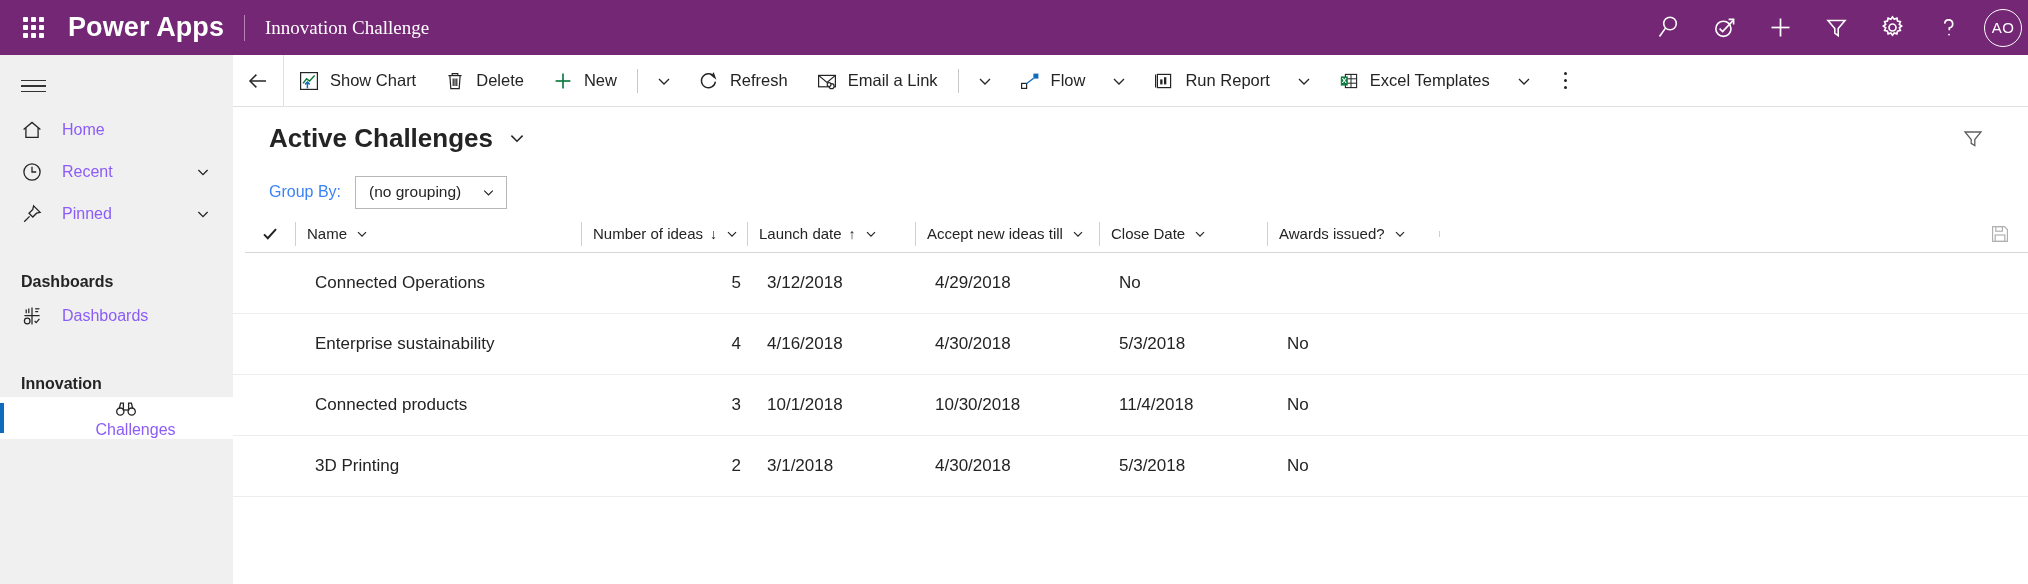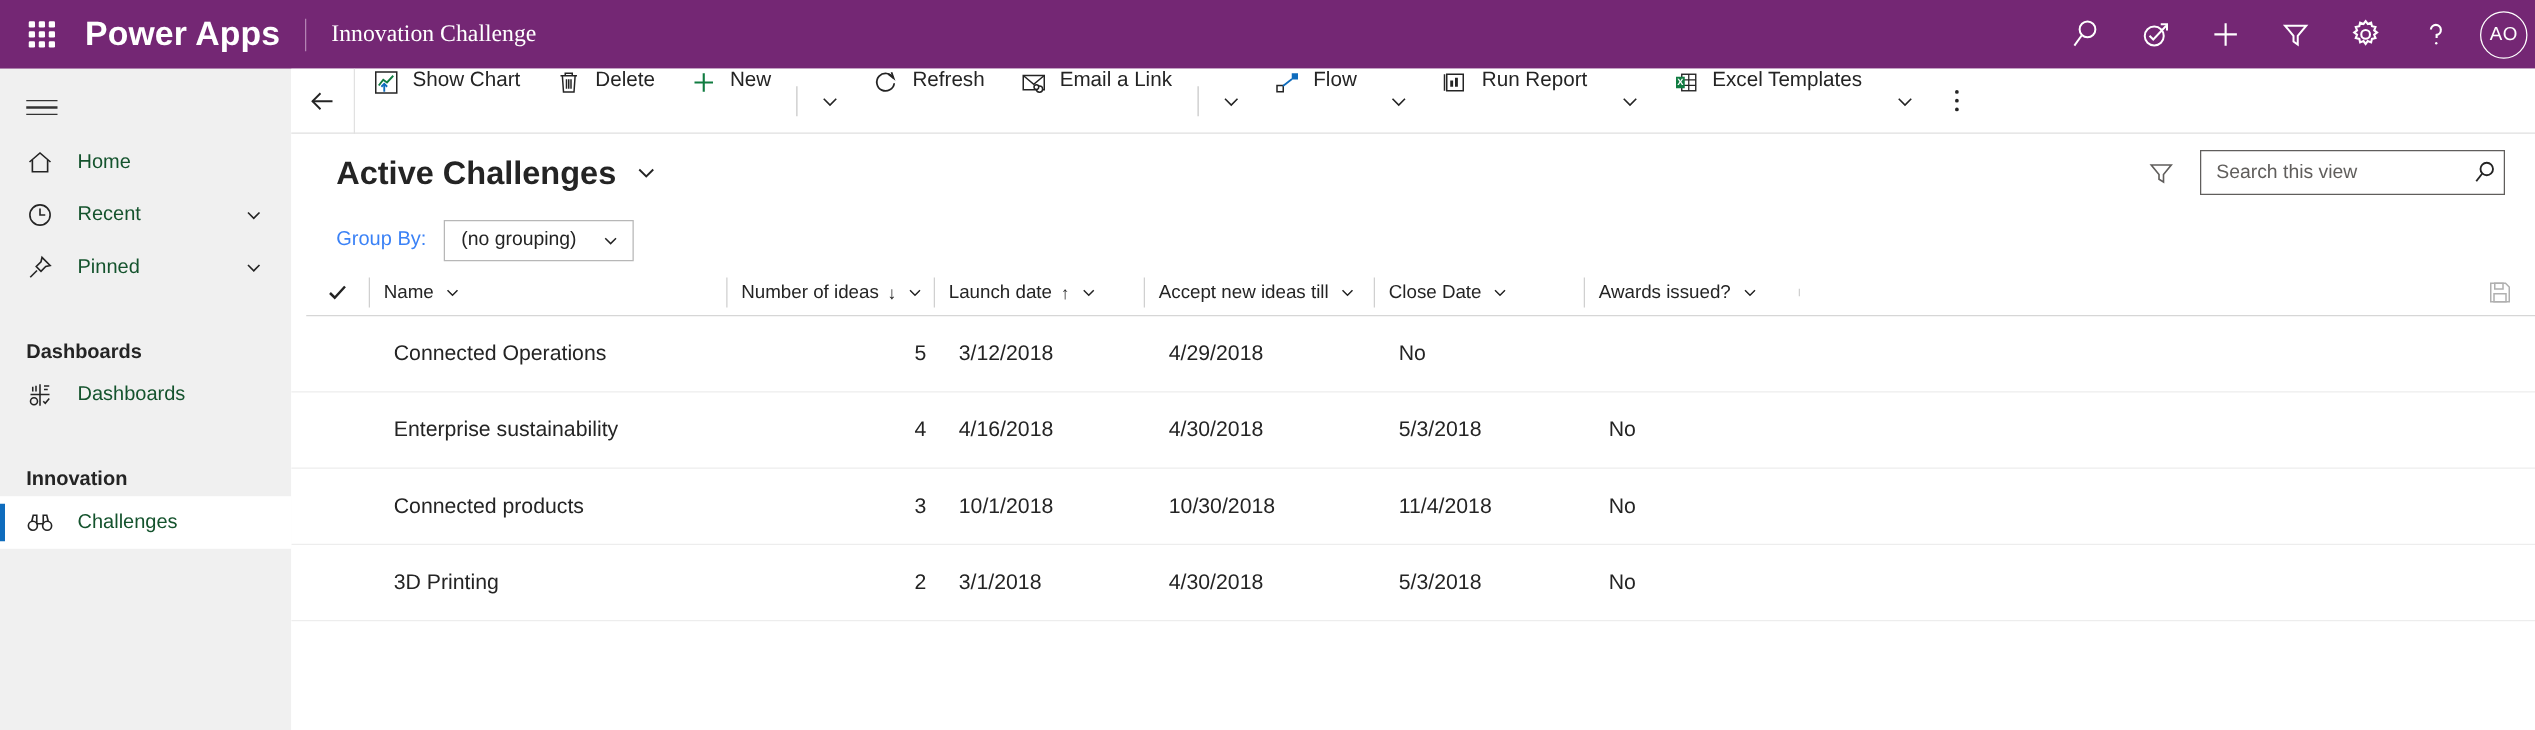--- a/index.html
+++ b/index.html
@@ -55,31 +55,31 @@
   }
   .hamburger {
     height: 46px; display: flex; align-items: center; padding-left: 21px; cursor: pointer;
   }
   .ham-lines { width: 25px; }
   .ham-lines i { display: block; height: 1.6px; background: #333; margin: 4px 0; }
   .nav-item {
     height: 42px; display: flex; align-items: center;
     padding-left: 21px; cursor: pointer; position: relative;
   }
-  .nav-item.selected { background: #ffffff; }
+  .nav-item.selected { background: #ffffff; flex-direction: column; }
   .nav-item.selected::before {
     content: ""; position: absolute; left: 0; top: 6px; bottom: 6px;
     width: 4px; background: #0f6cbd;
   }
   .nav-ico {
     width: 24px; height: 22px; display: flex; align-items: center;
     justify-content: flex-start; flex: 0 0 24px;
   }
   .nav-label {
-    font-size: 16px; color: #14532d; margin-left: 17px;
+    font-size: 16px; color: #8b5cf6; margin-left: 17px;
     white-space: nowrap; flex: 1 1 auto;
   }
   .nav-chev { margin-right: 22px; display: flex; align-items: center; }
   .nav-group-title {
     font-size: 16px; font-weight: bold; color: #242424;
     padding: 0 0 0 21px; height: 40px; display: flex;
     align-items: flex-end; margin-top: 16px; margin-bottom: 4px;
   }
 
   
@@ -88,21 +88,21 @@
   .cmdbar {
     height: 52px; flex: 0 0 52px; display: flex; align-items: center;
     border-bottom: 1px solid #e0e0e0; background: #fff;
   }
   .cmd-back {
     width: 50px; height: 52px; display: flex; align-items: center;
     justify-content: center; cursor: pointer;
   }
   .cmd-sep-v { width: 1px; height: 52px; background: #e1e1e1; }
   .cmd-btn {
-    height: 52px; display: flex; align-items: flex-start; padding: 0 14px;
+    height: 52px; display: flex; align-items: center; padding: 0 14px;
     cursor: pointer; white-space: nowrap;
   }
   .cmd-btn .ci { display: flex; align-items: center; margin-right: 10px; }
   .cmd-label { font-size: 16.5px; color: #242424; }
   .cmd-chev {
     width: 40px; height: 52px; display: flex; align-items: center;
     justify-content: center; cursor: pointer;
   }
   .cmd-divider { width: 1px; height: 24px; background: #c8c8c8; margin: 0 6px; }
   .cmd-overflow {
@@ -497,29 +497,20 @@
           <svg width="20" height="20" viewBox="0 0 20 20" fill="none" stroke="#242424" stroke-width="1.5">
             <polyline points="4.4,7.6 10,13.2 15.6,7.6"></polyline>
           </svg>
         </div>
         <div class="vh-spacer"></div>
         <div class="vh-filter">
           <svg width="24" height="24" viewBox="0 0 24 24" fill="none" stroke="#605e5c" stroke-width="1.3">
             <path d="M4 6 H20 L13.8 13.6 V19.6 L10.2 17.4 V13.6 Z"></path>
           </svg>
         </div>
-        <div class="searchbox">
-          <input type="text" value="" placeholder="Search this view" style="">
-          <span class="search-btn">
-            <svg width="22" height="22" viewBox="0 0 22 22" fill="none" stroke="#242424" stroke-width="1.5">
-              <circle cx="12.4" cy="8.2" r="5"></circle>
-                <line x1="8.8" y1="11.8" x2="4" y2="18"></line>
-            </svg>
-          </span>
-        </div>
       </div>
 
       <div class="groupby">
         <span class="gb-label">Group By:</span>
         <div class="gb-select">
           <span class="gb-value">(no grouping)</span>
           <span class="gb-chev">
             <svg width="15" height="15" viewBox="0 0 15 15" fill="none" stroke="#242424" stroke-width="1.2">
               <polyline points="3.2,5.6 7.5,9.9 11.8,5.6"></polyline>
             </svg>

